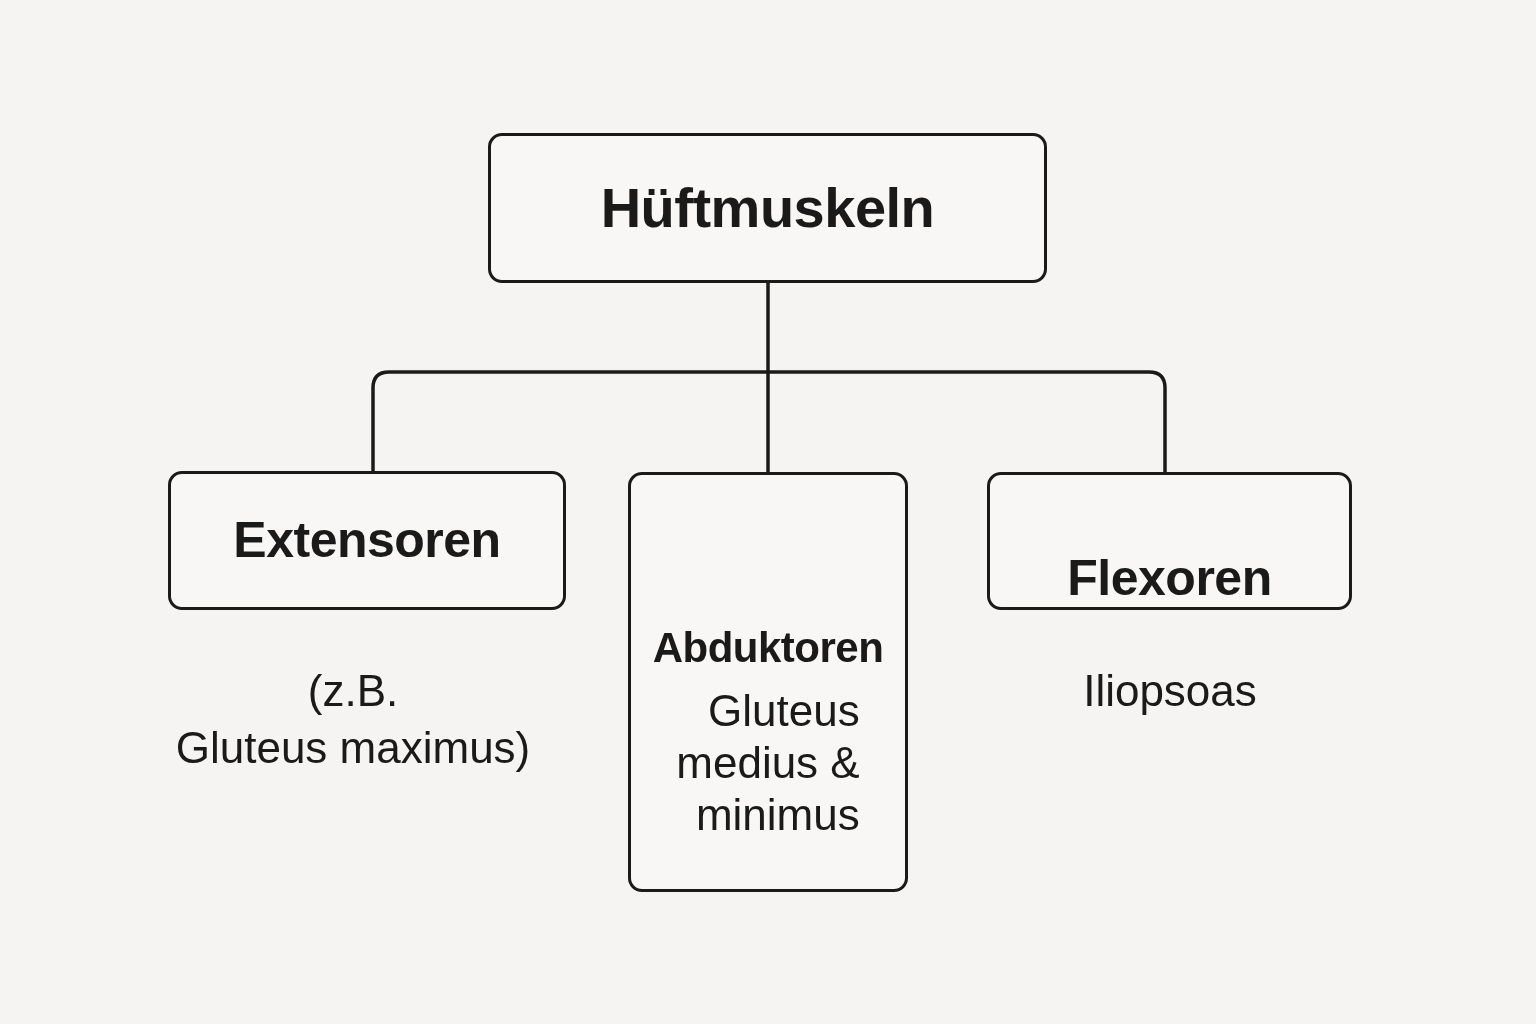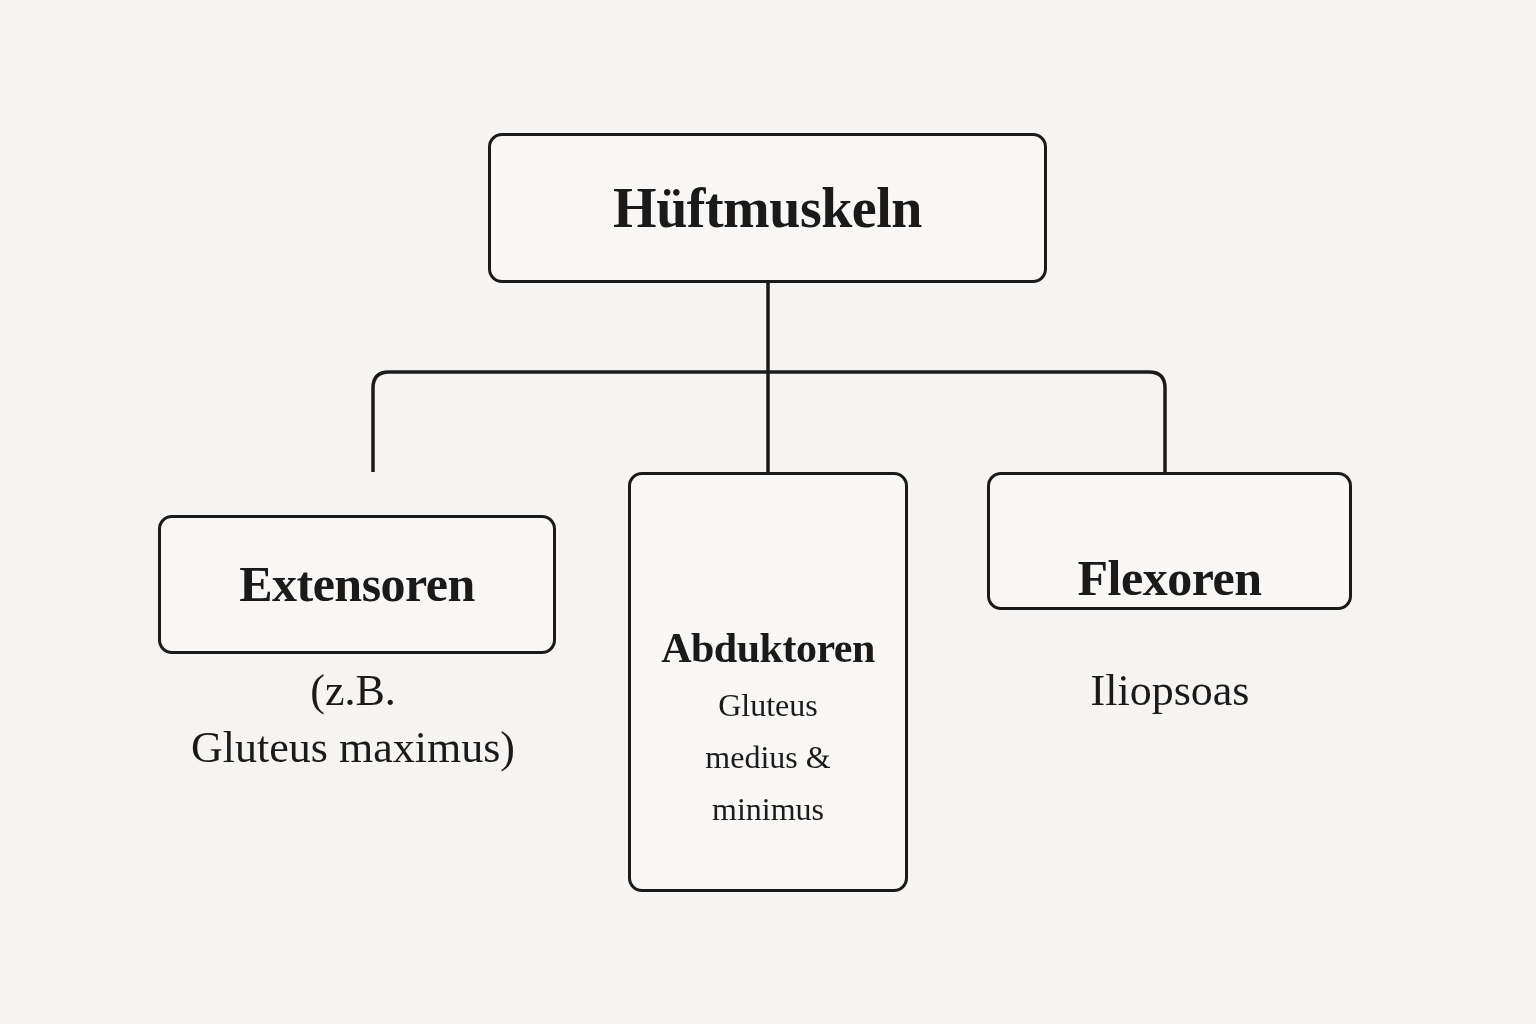--- a/index.html
+++ b/index.html
@@ -9,21 +9,21 @@
     --text:#1a1a1a;
   }
   html,body{margin:0;padding:0;}
   body{
     width:1536px;height:1024px;
     background:var(--bg);
     font-family:"Liberation Sans","DejaVu Sans",sans-serif;
     color:var(--text);
     overflow:hidden;
   }
-  .canvas{position:relative;width:1280px;height:1024px;font-family:Liberation Serif, serif;}
+  .canvas{position:relative;width:1280px;height:1024px;}
 
   .connectors{position:absolute;left:0;top:0;width:1536px;height:1024px;z-index:0;}
   .connectors path{stroke:var(--line);stroke-width:3.5;fill:none;}
 
   .node{
     position:absolute;
     box-sizing:border-box;
     background:var(--node-fill);
     border:3.5px solid var(--line);
     border-radius:14px;
@@ -34,35 +34,36 @@
     z-index:1;
   }
   .node-title{
     font-weight:bold;
     letter-spacing:-0.5px;
     line-height:1.15;
   }
   .root-node{left:488px;top:133px;width:559px;height:150px;}
   .root-node .node-title{font-size:56px;}
 
-  .ext-node{left:158px;top:471px;width:398px;height:139px;margin-top:44px;}
+  .ext-node{left:168px;top:471px;width:398px;height:139px;}
   .flex-node{left:987px;top:472px;width:365px;height:138px;align-items:flex-end;}
   .ext-node .node-title,.flex-node .node-title{font-size:50px;}
 
   .abd-node{
     left:628px;top:472px;width:280px;height:420px;
     flex-direction:column;
     justify-content:flex-start;
     align-items:center;
     padding:148px 10px 0 10px;
+    text-align:right;
   }
   .abd-node .node-title{font-size:42px;line-height:50px;}
   .abd-node .node-body{
-    margin-top:6px;
-    font-size:32px;
+    margin-top:12px;
+    font-size:44px;
     line-height:52px;
     font-weight:normal;
   }
 
   .caption{
     position:absolute;
     text-align:center;
     font-size:44px;
     line-height:57px;
     z-index:1;

